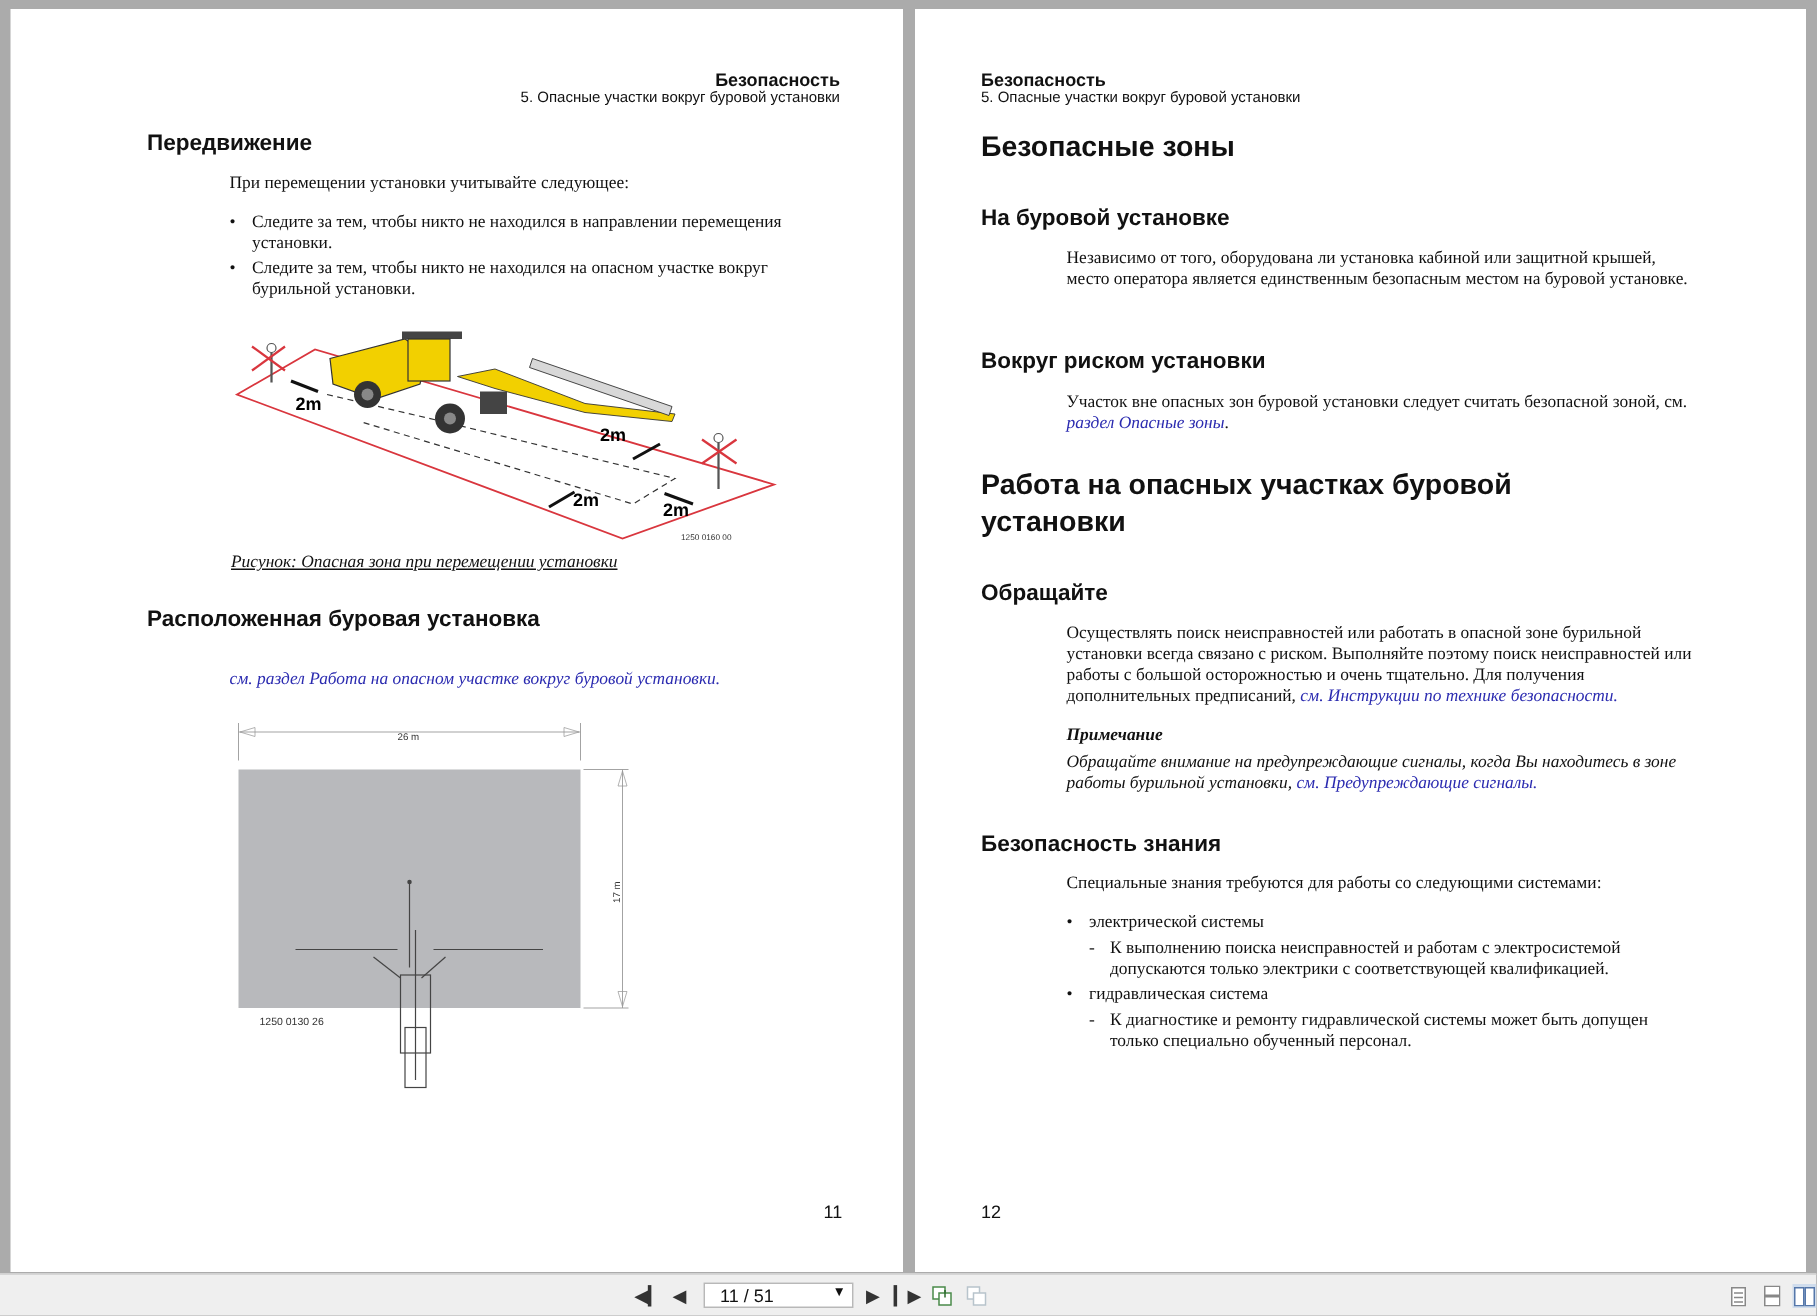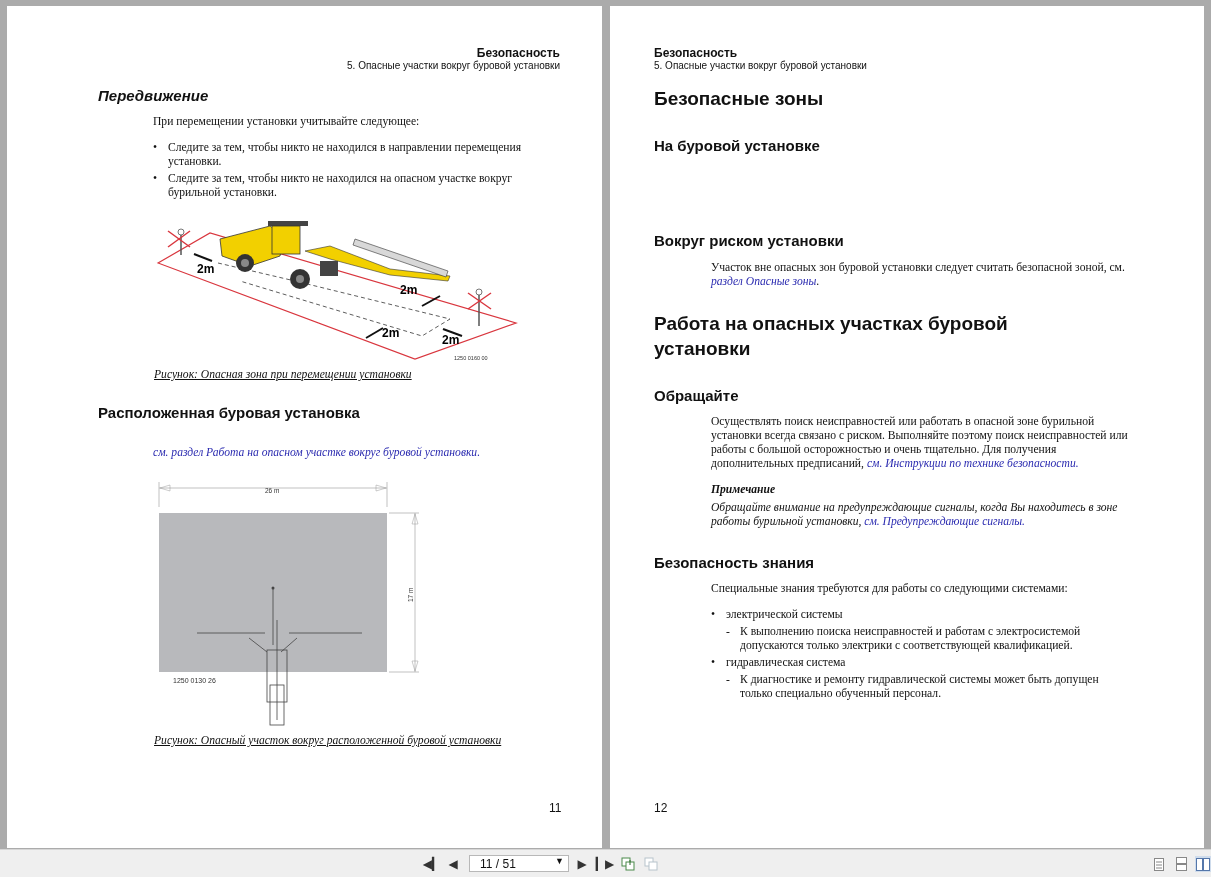--- a/index.html
+++ b/index.html
@@ -44,21 +44,21 @@
   #page-select .val { position: absolute; left: 10px; top: 1px; }
   #page-select .arrow { position: absolute; right: 4px; top: 0px; font-size: 9px; }
 </style>
 </head>
 <body>
 
 <div class="page" id="page-left">
   <div class="abs hdr-title" style="right:42px; top:40px;">Безопасность</div>
   <div class="abs hdr-sub" style="right:42px; top:54px;">5. Опасные участки вокруг буровой установки</div>
 
-  <div class="abs h2" style="left:91px; top:81px;font-style:italic;">Передвижение</div>
+  <div class="abs h2" style="left:91px; top:81px;">Передвижение</div>
   <div class="abs body" style="left:146px; top:109px;">При перемещении установки учитывайте следующее:</div>
   <ul class="abs body bul" style="left:146px; top:135px; width:400px;">
     <li>Следите за тем, чтобы никто не находился в направлении перемещения установки.</li>
     <li>Следите за тем, чтобы никто не находился на опасном участке вокруг бурильной установки.</li>
   </ul>
 
   <svg class="abs" style="left:143px; top:205px;" width="380" height="155">
 
     <polygon points="8,52 60,22 366,112 265,148" fill="none" stroke="#d9363e" stroke-width="1.2"></polygon>
 
@@ -128,32 +128,32 @@
       <line x1="132" y1="153" x2="205" y2="153"></line>
       <line x1="92" y1="158" x2="110" y2="172"></line>
       <line x1="140" y1="158" x2="124" y2="172"></line>
       <rect x="110" y="170" width="20" height="52"></rect>
       <rect x="113" y="205" width="14" height="40"></rect>
       <line x1="120" y1="140" x2="120" y2="240"></line>
     </g>
     <circle cx="116" cy="108" r="1.5" fill="#444"></circle>
     <text x="16" y="203" font-family="Liberation Sans, sans-serif" font-size="7" fill="#333">1250 0130 26</text>
   </svg>
-  <div class="abs caption" style="left:147px; top:728px;">Рисунок: Опасный участок вокруг расположенной буровой установки</div>
 
   <div class="abs pnum" style="left:542px; top:795px;">11</div>
 </div>
 
 <div class="page" id="page-right">
   <div class="abs hdr-title" style="left:44px; top:40px;">Безопасность</div>
   <div class="abs hdr-sub" style="left:44px; top:54px;">5. Опасные участки вокруг буровой установки</div>
 
   <div class="abs h1" style="left:44px; top:80px;">Безопасные зоны</div>
 
   <div class="abs h2" style="left:44px; top:131px;">На буровой установке</div>
+  <div class="abs body" style="left:101px; top:159px; width:420px;">Независимо от того, оборудована ли установка кабиной или защитной крышей, место оператора является единственным безопасным местом на буровой установке.</div>
 
   <div class="abs h2" style="left:44px; top:226px;">Вокруг риском установки</div>
   <div class="abs body" style="left:101px; top:255px; width:420px;">
     <span>Участок вне опасных зон буровой установки следует считать безопасной зоной, см.</span>
     <span class="link">раздел Опасные зоны</span><span>.</span>
   </div>
 
   <div class="abs h1" style="left:44px; top:305px; width:430px;">Работа на опасных участках буровой установки</div>
 
   <div class="abs h2" style="left:44px; top:381px;">Обращайте</div>

